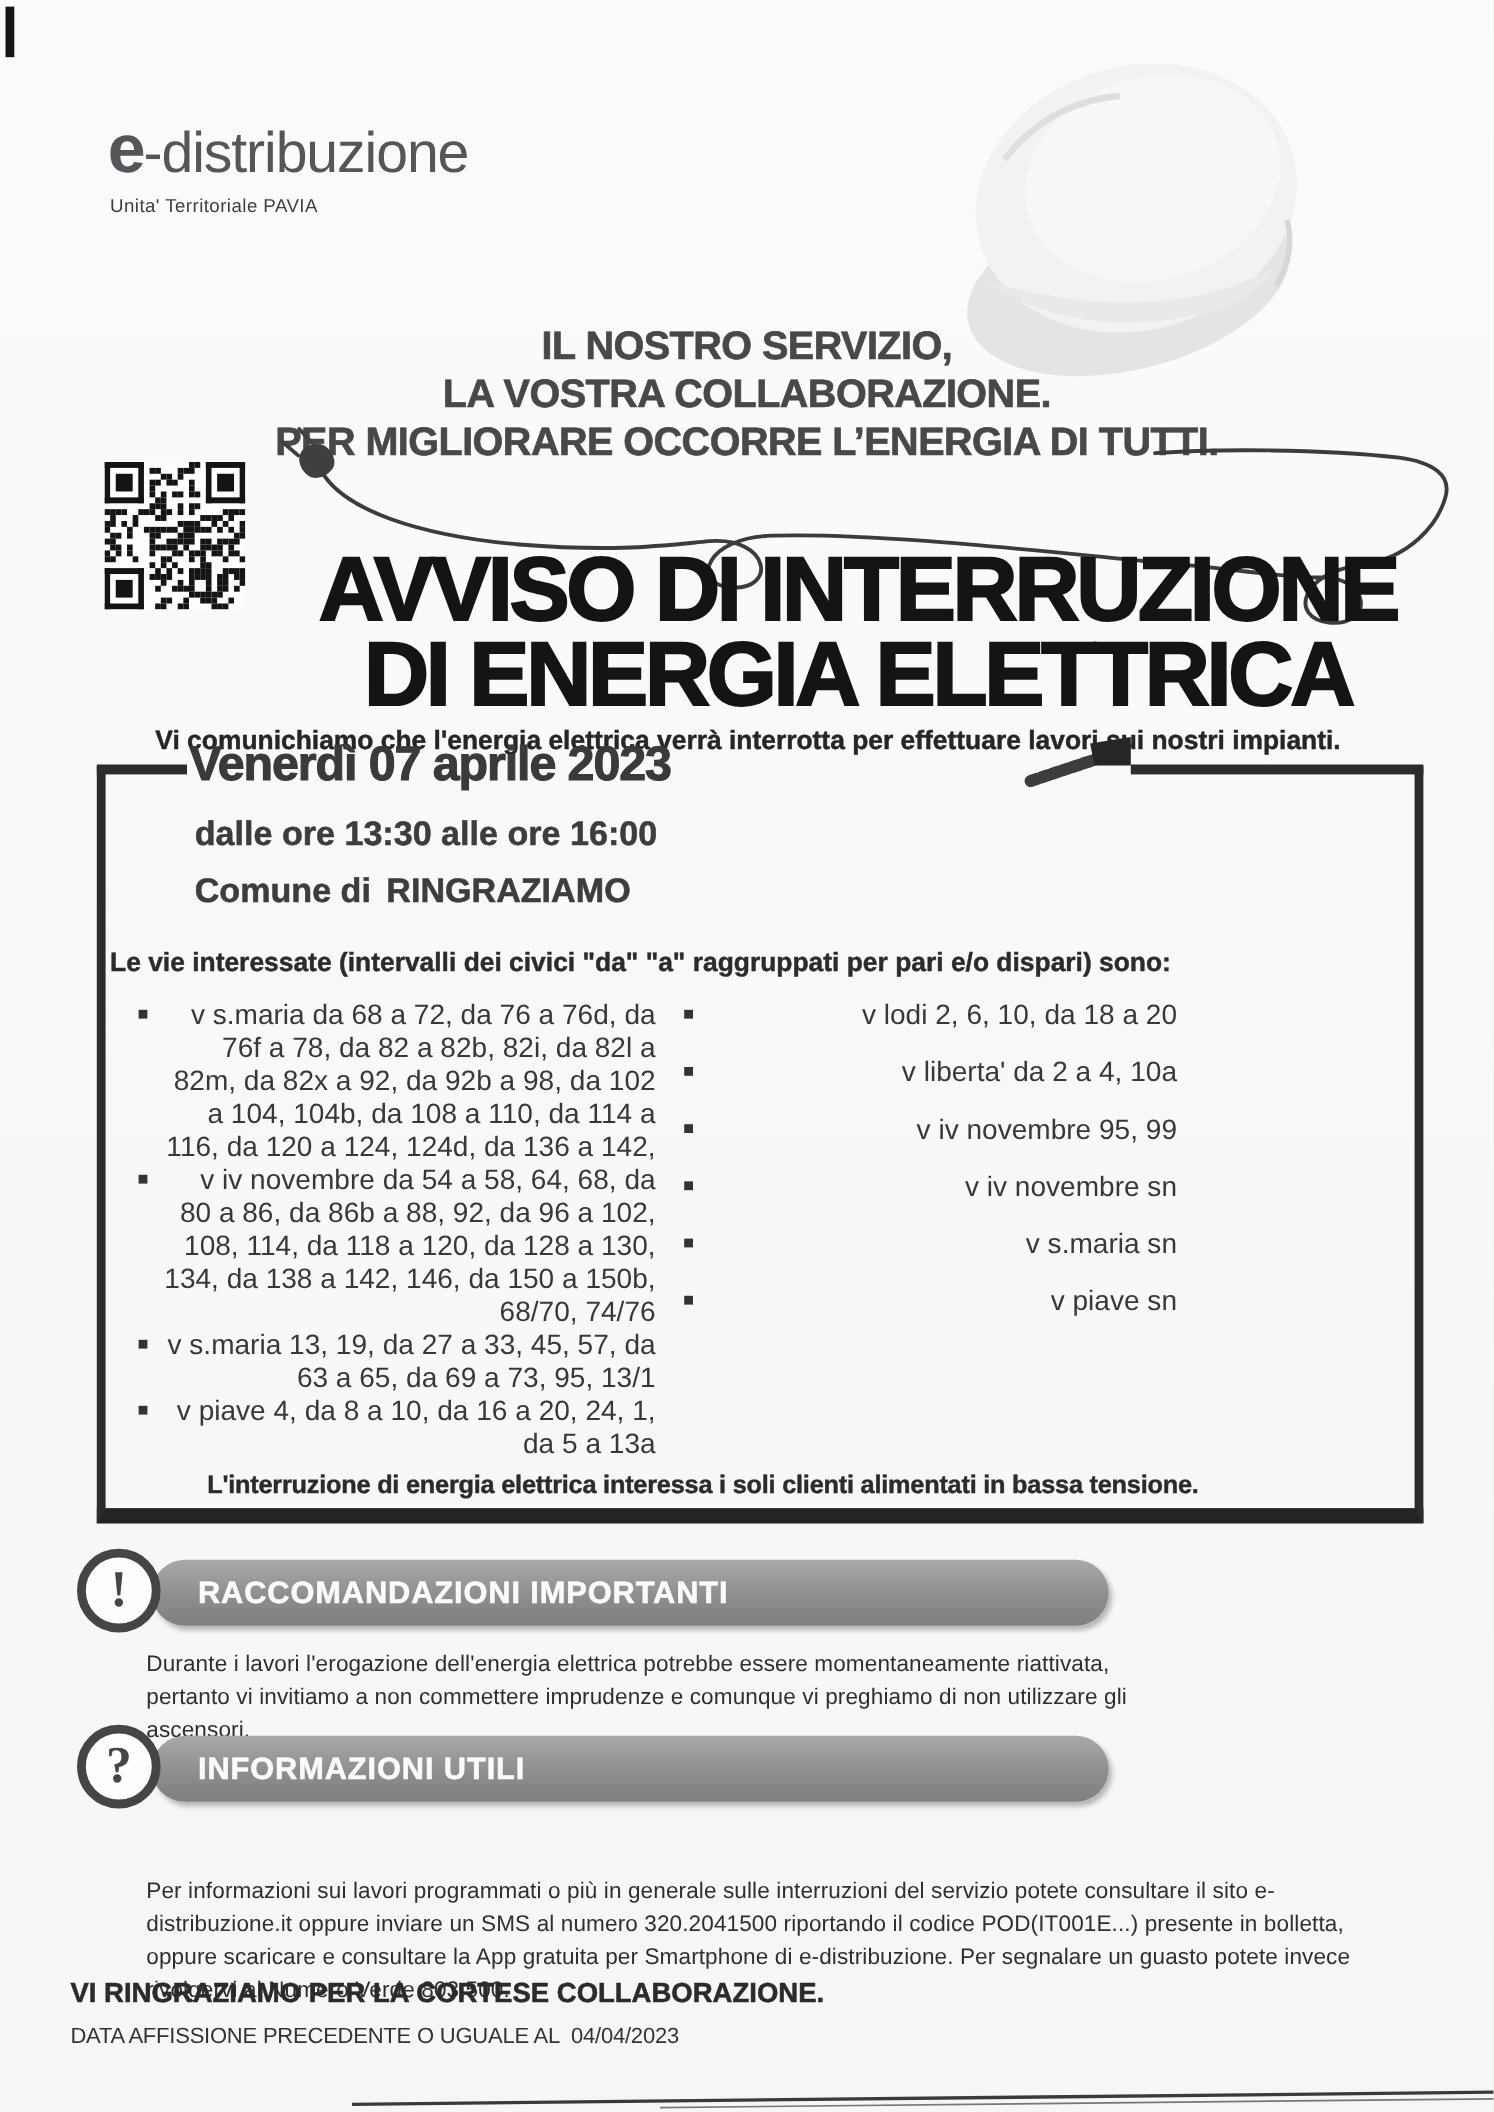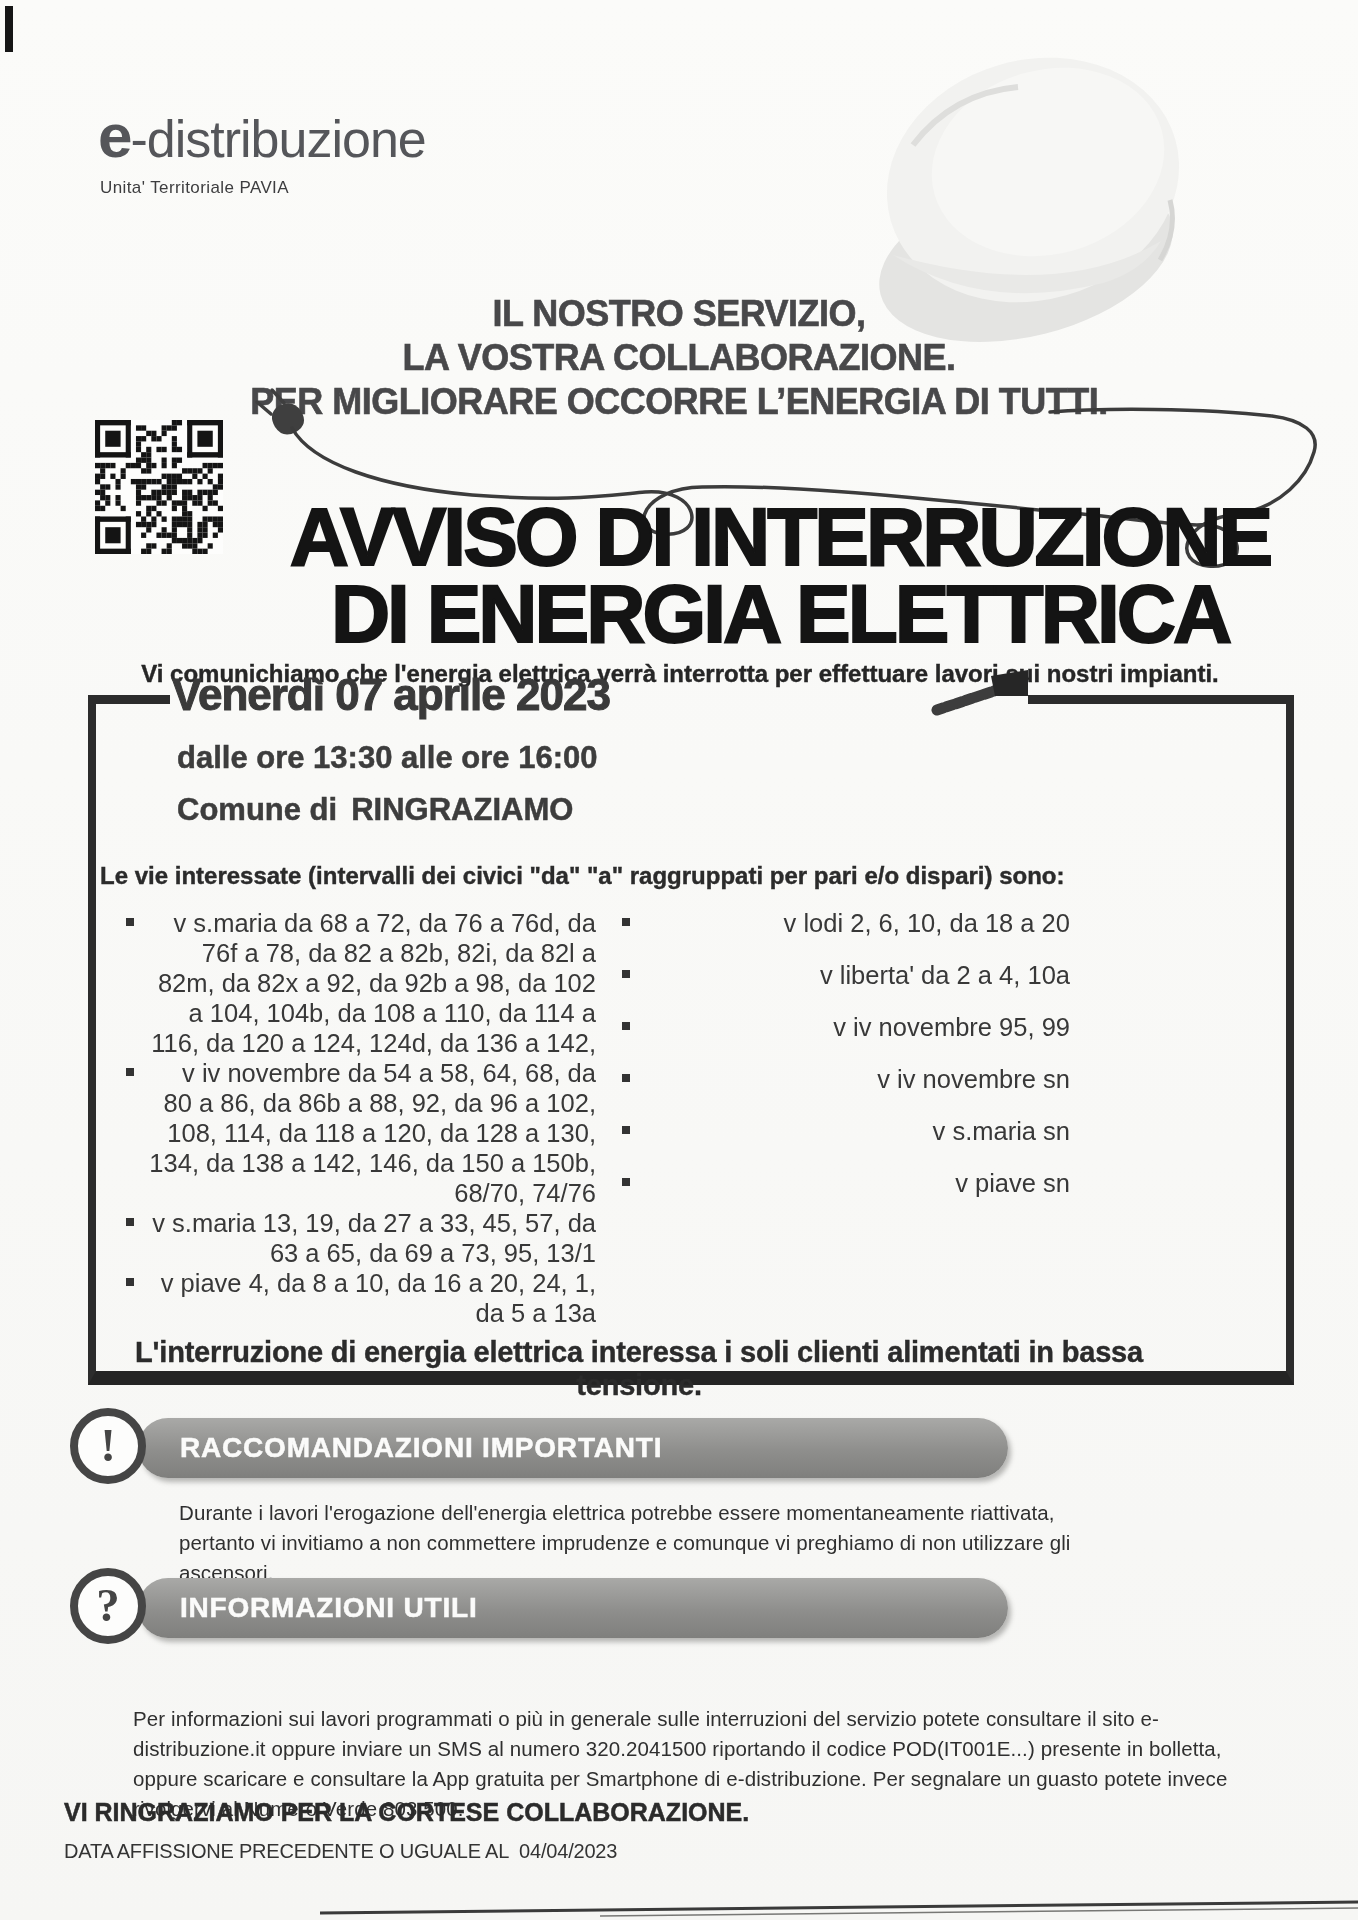--- a/index.html
+++ b/index.html
@@ -39,38 +39,38 @@
     -webkit-text-stroke:.5px #3d3d3d;white-space:nowrap;}
   .event-comune .val{margin-left:14px;}
   .streets-header{left:100px;top:862px;font-size:24px;font-weight:700;color:#2b2b2b;
     -webkit-text-stroke:.4px #2b2b2b;white-space:nowrap;}
   ul.street-list{list-style:none;margin:0;padding:0;font-size:25.5px;line-height:30px;color:#383838;text-align:right;}
   ul.street-list li{position:relative;padding-left:24px;}
   ul.street-list li::before{content:"";position:absolute;left:2px;top:10px;width:8px;height:8px;background:#333;}
   .streets-left{left:124px;top:908px;width:472px;}
   .streets-right{left:620px;top:908px;width:450px;}
   .streets-right li{margin-bottom:22px;white-space:nowrap;}
-  .bt-note{left:96px;top:1336px;width:1086px;text-align:center;font-size:29px;font-weight:700;
+  .bt-note{left:96px;top:1336px;width:1086px;text-align:center;font-size:23px;font-weight:700;
     color:#2b2b2b;-webkit-text-stroke:.4px #2b2b2b;letter-spacing:-.2px;}
   
   .sec-circle{width:60px;height:60px;border:8px solid #454545;border-radius:50%;
     background:#fdfdfc;z-index:3;text-align:center;}
   .sec-circle span{font-family:"Liberation Serif",serif;font-weight:700;font-size:47px;
     line-height:58px;color:#454545;}
   .circle-1{left:70px;top:1408px;}
   .circle-2{left:70px;top:1568px;}
   .sec-bar{height:60px;border-radius:32px;z-index:2;
     background:linear-gradient(180deg,#a9a9a7 0%,#8e8e8c 55%,#7f7f7d 100%);
     box-shadow:3px 4px 5px rgba(60,60,58,.35);}
   .bar-1{left:138px;top:1418px;width:870px;}
   .bar-2{left:138px;top:1578px;width:870px;}
   .sec-bar span{display:block;padding-left:42px;line-height:60px;font-size:28px;font-weight:700;
     color:#fbfbfa;letter-spacing:.8px;-webkit-text-stroke:.5px #fbfbfa;white-space:nowrap;}
   .para{font-size:20.5px;line-height:30px;color:#2f2f2f;letter-spacing:.1px;}
-  .para-1{left:133px;top:1498px;width:930px;margin-left:46px;}
+  .para-1{left:133px;top:1498px;width:930px;}
   .para-2{left:133px;top:1704px;width:1120px;}
   .closing{left:64px;top:1798px;font-size:25px;font-weight:700;color:#2b2b2b;
     -webkit-text-stroke:.5px #2b2b2b;white-space:nowrap;text-align:center;}
   .footer{left:64px;top:1840px;font-size:20px;color:#333;white-space:nowrap;letter-spacing:-.2px;}
   .footer .date{margin-left:10px;}
   svg{display:block;}
 </style>
 </head>
 <body>
 

